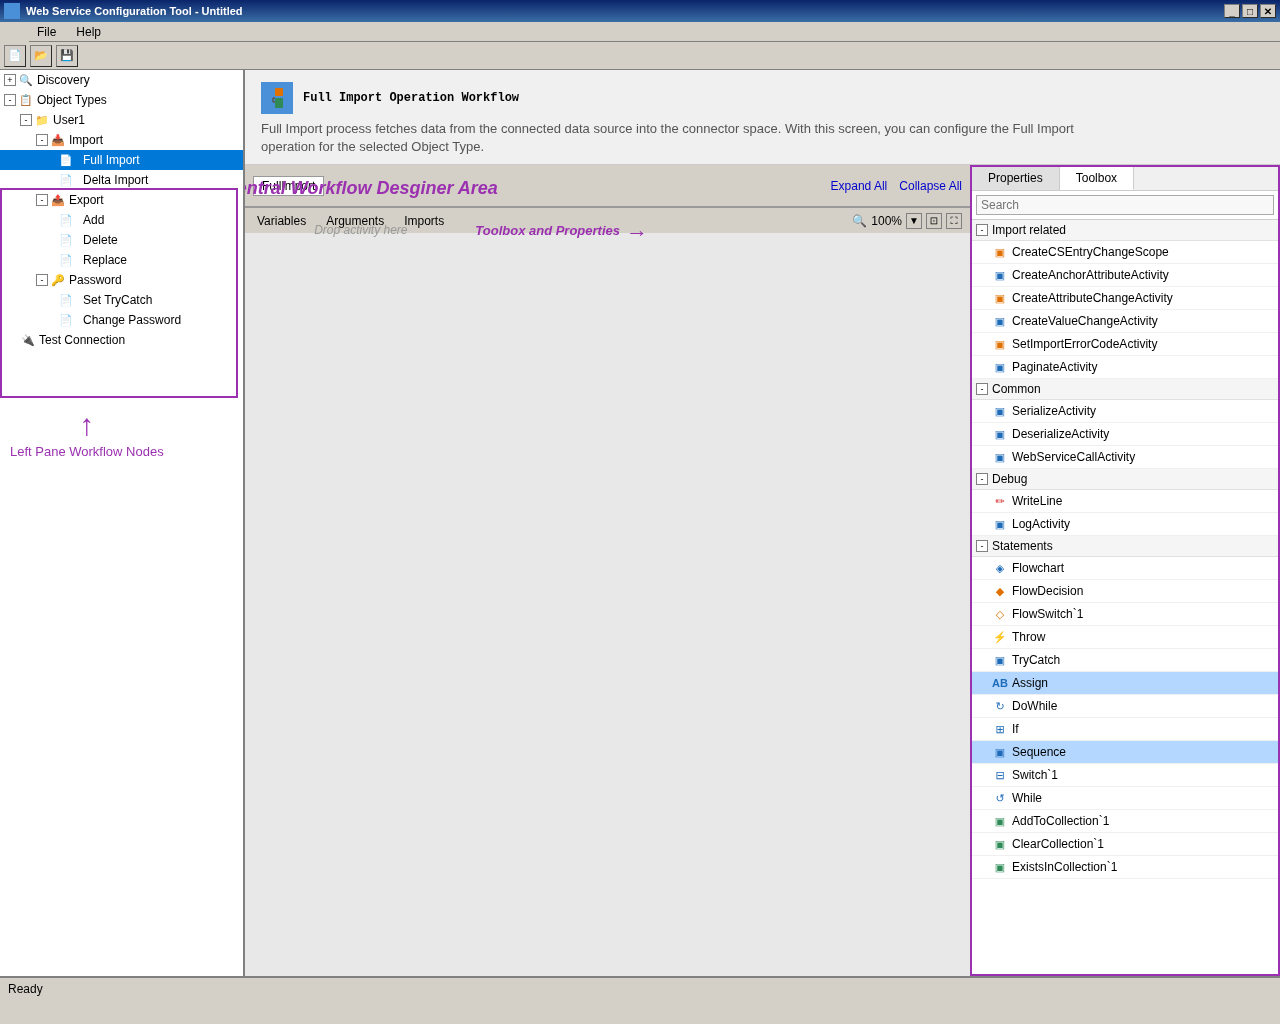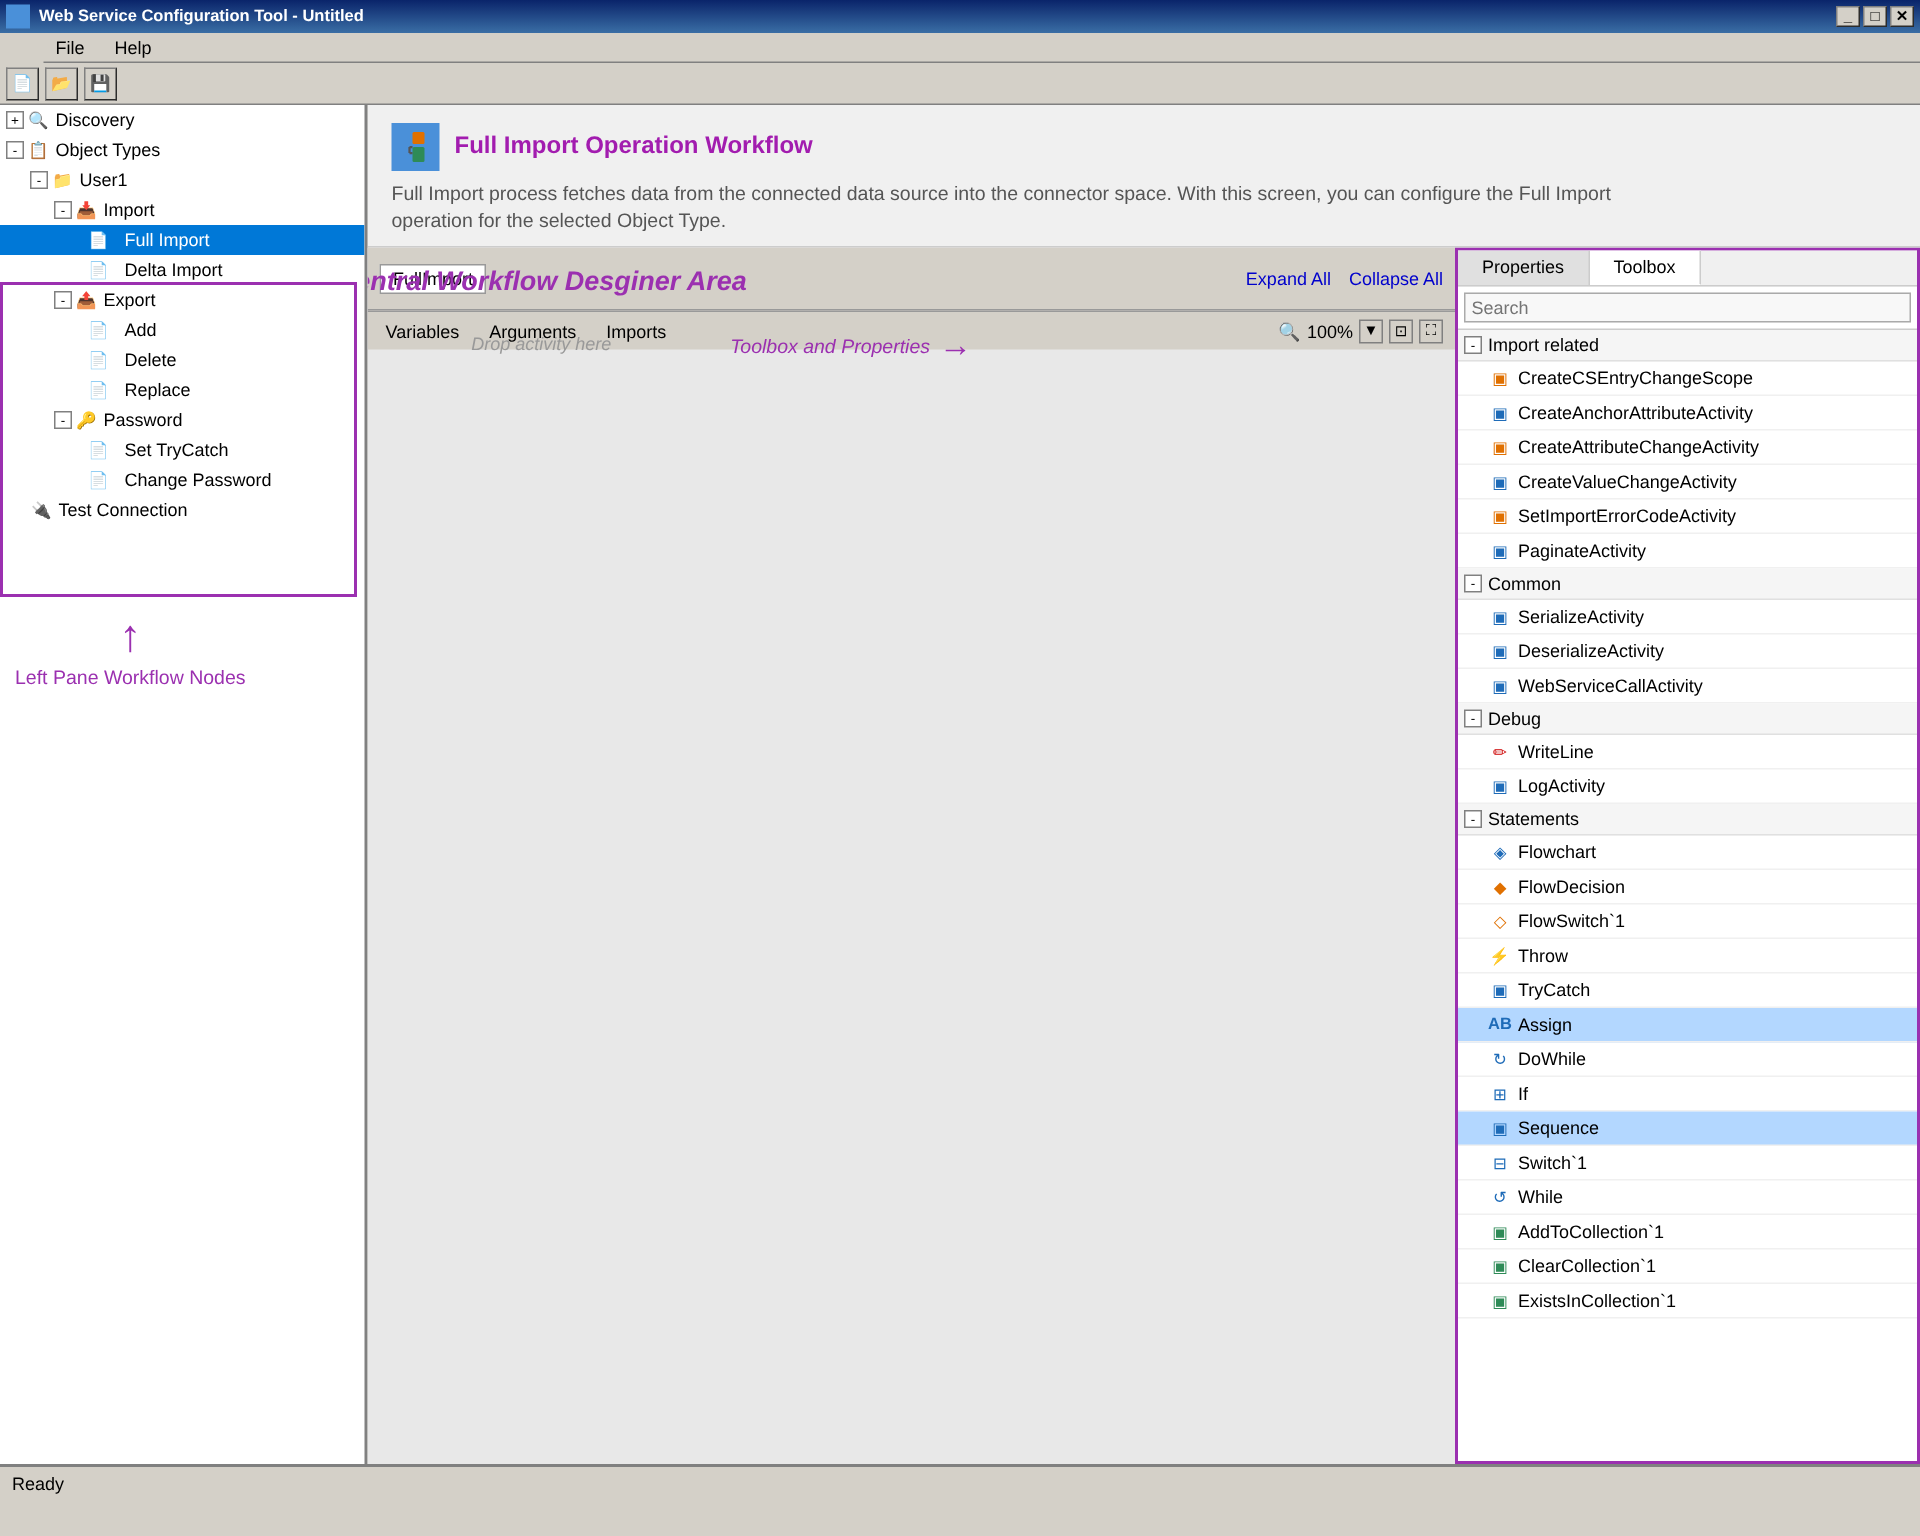--- a/index.html
+++ b/index.html
@@ -138,23 +138,24 @@
       gap: 10px;
       margin-bottom: 6px;
     }
     #workflow-title-icon {
       width: 32px; height: 32px;
       background: #4a90d9;
       display: flex; align-items: center; justify-content: center;
       color: white; font-size: 14px;
     }
     #workflow-title {
-      font-size: 16px;
+      font-size: 12px;
       font-weight: bold;
-      color: #a21caf;
+      color: #000000;
+      font-family: Liberation Mono, monospace;
     }
     #workflow-desc {
       font-size: 13px;
       color: #555;
       line-height: 1.4;
       max-width: 820px;
     }
 
     
     #designer-area {
@@ -472,21 +473,21 @@
           </div>
 
           <div id="drop-zone" style="position:relative; flex-direction:column;">
 
             <div style="position:absolute; left:50%; top:50%; transform:translate(-140%, -50%); display:flex; flex-direction:column; align-items:center; pointer-events:none;">
               <div style="color:#9b30b0; font-size:18px; font-weight:bold; text-align:center; margin-bottom:24px;">Central Workflow Desginer Area</div>
               <div style="color:#999; font-style:italic; font-size:12px;">Drop activity here</div>
             </div>
 
             <div style="position:absolute; right:322px; top:50%; transform:translateY(10px); display:flex; align-items:center; gap:6px; pointer-events:none;">
-              <div style="color:#9b30b0; font-size:13px;">Toolbox and Properties</div>
+              <div style="color:#9b30b0; font-size:13px;font-weight:bold;">Toolbox and Properties</div>
               <div style="color:#9b30b0; font-size:22px;">→</div>
             </div>
           </div>
 
           <div id="bottom-toolbar">
             <span class="bottom-tab">Variables</span>
             <span class="bottom-tab">Arguments</span>
             <span class="bottom-tab">Imports</span>
             <div class="bottom-zoom">
               <span>🔍</span>

